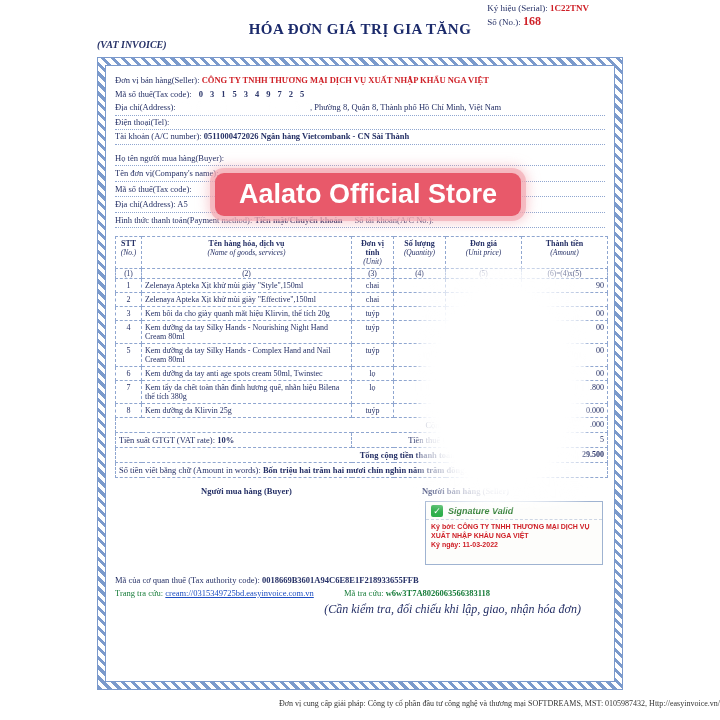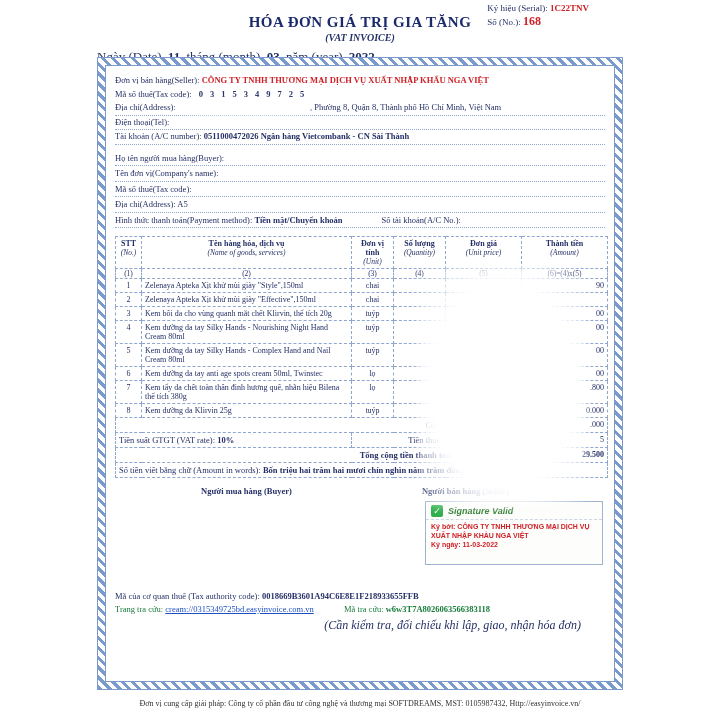--- a/index.html
+++ b/index.html
@@ -1,22 +1,22 @@
 <!DOCTYPE html>
 <html><head>
 <meta charset="utf-8">
 <style>
   html,body{margin:0;padding:0;}
   .page{position:relative;width:720px;height:720px;background:#ffffff;
         font-family:"Liberation Serif",serif;color:#253066;overflow:hidden;}
 
   
   .top-block{position:absolute;left:97px;top:0;width:526px;}
-  .title{text-align:center;font-weight:bold;font-size:15px;letter-spacing:.5px;color:#1b2a6b;margin-top:14px;}
-  .subtitle{text-align:center;font-weight:bold;font-style:italic;font-size:10px;margin-top:1px;}
+  .title{text-align:center;font-weight:bold;font-size:15px;letter-spacing:.5px;color:#1b2a6b;margin-top:21px;}
+  .subtitle{text-align:left;font-weight:bold;font-style:italic;font-size:10px;margin-top:1px;}
   .dateline{text-align:left;font-size:13px;margin-top:6px;}
   .dateline .num{font-weight:bold;border-bottom:1px dotted #8fa6d0;padding:0 3px;}
   .serialbox{position:absolute;right:34px;top:2px;font-size:9px;line-height:13px;}
   .b{font-weight:bold;}
   .serial-val{color:#cf2128;font-weight:bold;}
   .no-val{color:#cf2128;font-weight:bold;font-size:12px;}
 
   
   .frame{position:absolute;left:97px;top:57px;width:526px;height:633px;box-sizing:border-box;
          background:repeating-linear-gradient(45deg,#7b9acc 0 3px,#ffffff 3px 7px);
@@ -25,21 +25,21 @@
                border:1px solid #7b9acc;padding:8px 9px;}
 
   
   .fline{font-size:8.5px;line-height:13.5px;white-space:nowrap;overflow:hidden;}
   .dot{border-bottom:1px dotted #8fa6d0;}
   .seller-name{color:#cf2128;font-weight:bold;}
   .tax-digits{font-weight:bold;letter-spacing:7px;margin-left:5px;text-align:center;}
   .obscured-spacer{display:inline-block;width:130px;height:8px;}
   .buyer-block{margin-top:6px;}
   .buyer-block .fline{line-height:14.5px;}
-  .pay-line{display:flex;gap:39px;font-family:Liberation Serif, serif;}
+  .pay-line{display:flex;gap:12px;font-family:Liberation Serif, serif;}
 
   
   .banner{position:absolute;left:215px;top:173px;width:306px;height:43px;z-index:30;
           background:#e8596a;border-radius:9px;
           box-shadow:0 0 0 5px rgba(243,168,177,.65),0 0 12px 7px rgba(243,168,177,.55);
           display:flex;align-items:center;justify-content:center;
           font-family:"Liberation Sans",sans-serif;font-weight:bold;color:#fff;font-size:27px;}
 
   
   .blob{position:absolute;z-index:25;filter:blur(3px);
@@ -68,29 +68,29 @@
   .seller-sign{position:absolute;right:96px;top:2px;font-weight:bold;}
   .sig-box{position:absolute;right:2px;top:17px;width:178px;height:64px;box-sizing:border-box;
            border:1px solid #9fb3d1;background:#fdfdfb;font-family:"Liberation Sans",sans-serif;}
   .sig-head{display:flex;align-items:center;gap:5px;padding:3px 5px 2px 5px;border-bottom:1px dashed #cdd6e4;}
   .sig-badge{display:inline-flex;align-items:center;justify-content:center;width:12px;height:12px;
              background:#2faf4c;color:#fff;font-size:9px;border-radius:2px;}
   .sig-title{font-style:italic;font-size:9px;color:#2e7d32;font-weight:bold;}
   .sig-body{color:#cf2128;font-weight:bold;font-size:7px;line-height:9px;padding:2px 5px;}
 
   
-  .codes{margin-top:18px;font-size:8.5px;line-height:12.5px;}
+  .codes{margin-top:2px;font-size:8.5px;line-height:12.5px;}
   .code-bold{font-weight:bold;}
   .green{color:#177c3a;}
   .url{color:#1e4fc2;text-decoration:underline;}
   .lookup-gap{display:inline-block;width:26px;}
   .note{text-align:right;font-style:italic;font-size:12px;margin-top:4px;margin-right:24px;}
 
   
-  .footer{position:absolute;left:0;top:699px;width:720px;text-align:center;font-size:8px;color:#333;}
+  .footer{position:absolute;left:0;top:699px;width:720px;text-align:right;font-size:8px;color:#333;}
 </style>
 </head>
 <body>
 
 <div class="page">
 
   <div class="top-block">
     <div class="title">HÓA ĐƠN GIÁ TRỊ GIA TĂNG</div>
     <div class="subtitle">(VAT INVOICE)</div>
     <div class="dateline">
@@ -200,21 +200,21 @@
         <tr>
           <td class="c-no">2</td>
           <td class="c-name">Zelenaya Apteka Xịt khử mùi giày "Effective",150ml</td>
           <td class="c-unit">chai</td>
           <td class="c-qty"></td>
           <td class="c-price"></td>
           <td class="c-amount"></td>
         </tr>
         <tr>
           <td class="c-no">3</td>
-          <td class="c-name">Kem bôi da cho vùng quanh mắt chết Klirvin, thể tích 20g</td>
+          <td class="c-name">Kem bôi da cho giày quanh mắt hiệu Klirvin, thể tích 20g</td>
           <td class="c-unit">tuýp</td>
           <td class="c-qty"></td>
           <td class="c-price"></td>
           <td class="c-amount">00</td>
         </tr>
         <tr>
           <td class="c-no">4</td>
           <td class="c-name">Kem dưỡng da tay Silky Hands - Nourishing Night Hand Cream 80ml</td>
           <td class="c-unit">tuýp</td>
           <td class="c-qty"></td>
@@ -304,18 +304,19 @@
           <span class="lookup-gap"></span>
           <span class="green">Mã tra cứu:</span>
           <span class="green code-bold">w6w3T7A8026063566383118</span>
         </div>
         <div class="note">(Cần kiểm tra, đối chiếu khi lập, giao, nhận hóa đơn)</div>
       </div>
 
     </div>
   </div>
 
+  <div class="banner">Aalato Official Store</div>
   <div class="blob blob-amounts"></div>
   <div class="blob blob-address"></div>
 
   <div class="footer">Đơn vị cung cấp giải pháp: Công ty cổ phần đầu tư công nghệ và thương mại SOFTDREAMS, MST: 0105987432, Http://easyinvoice.vn/</div>
 
 </div>
 
 </body></html>

